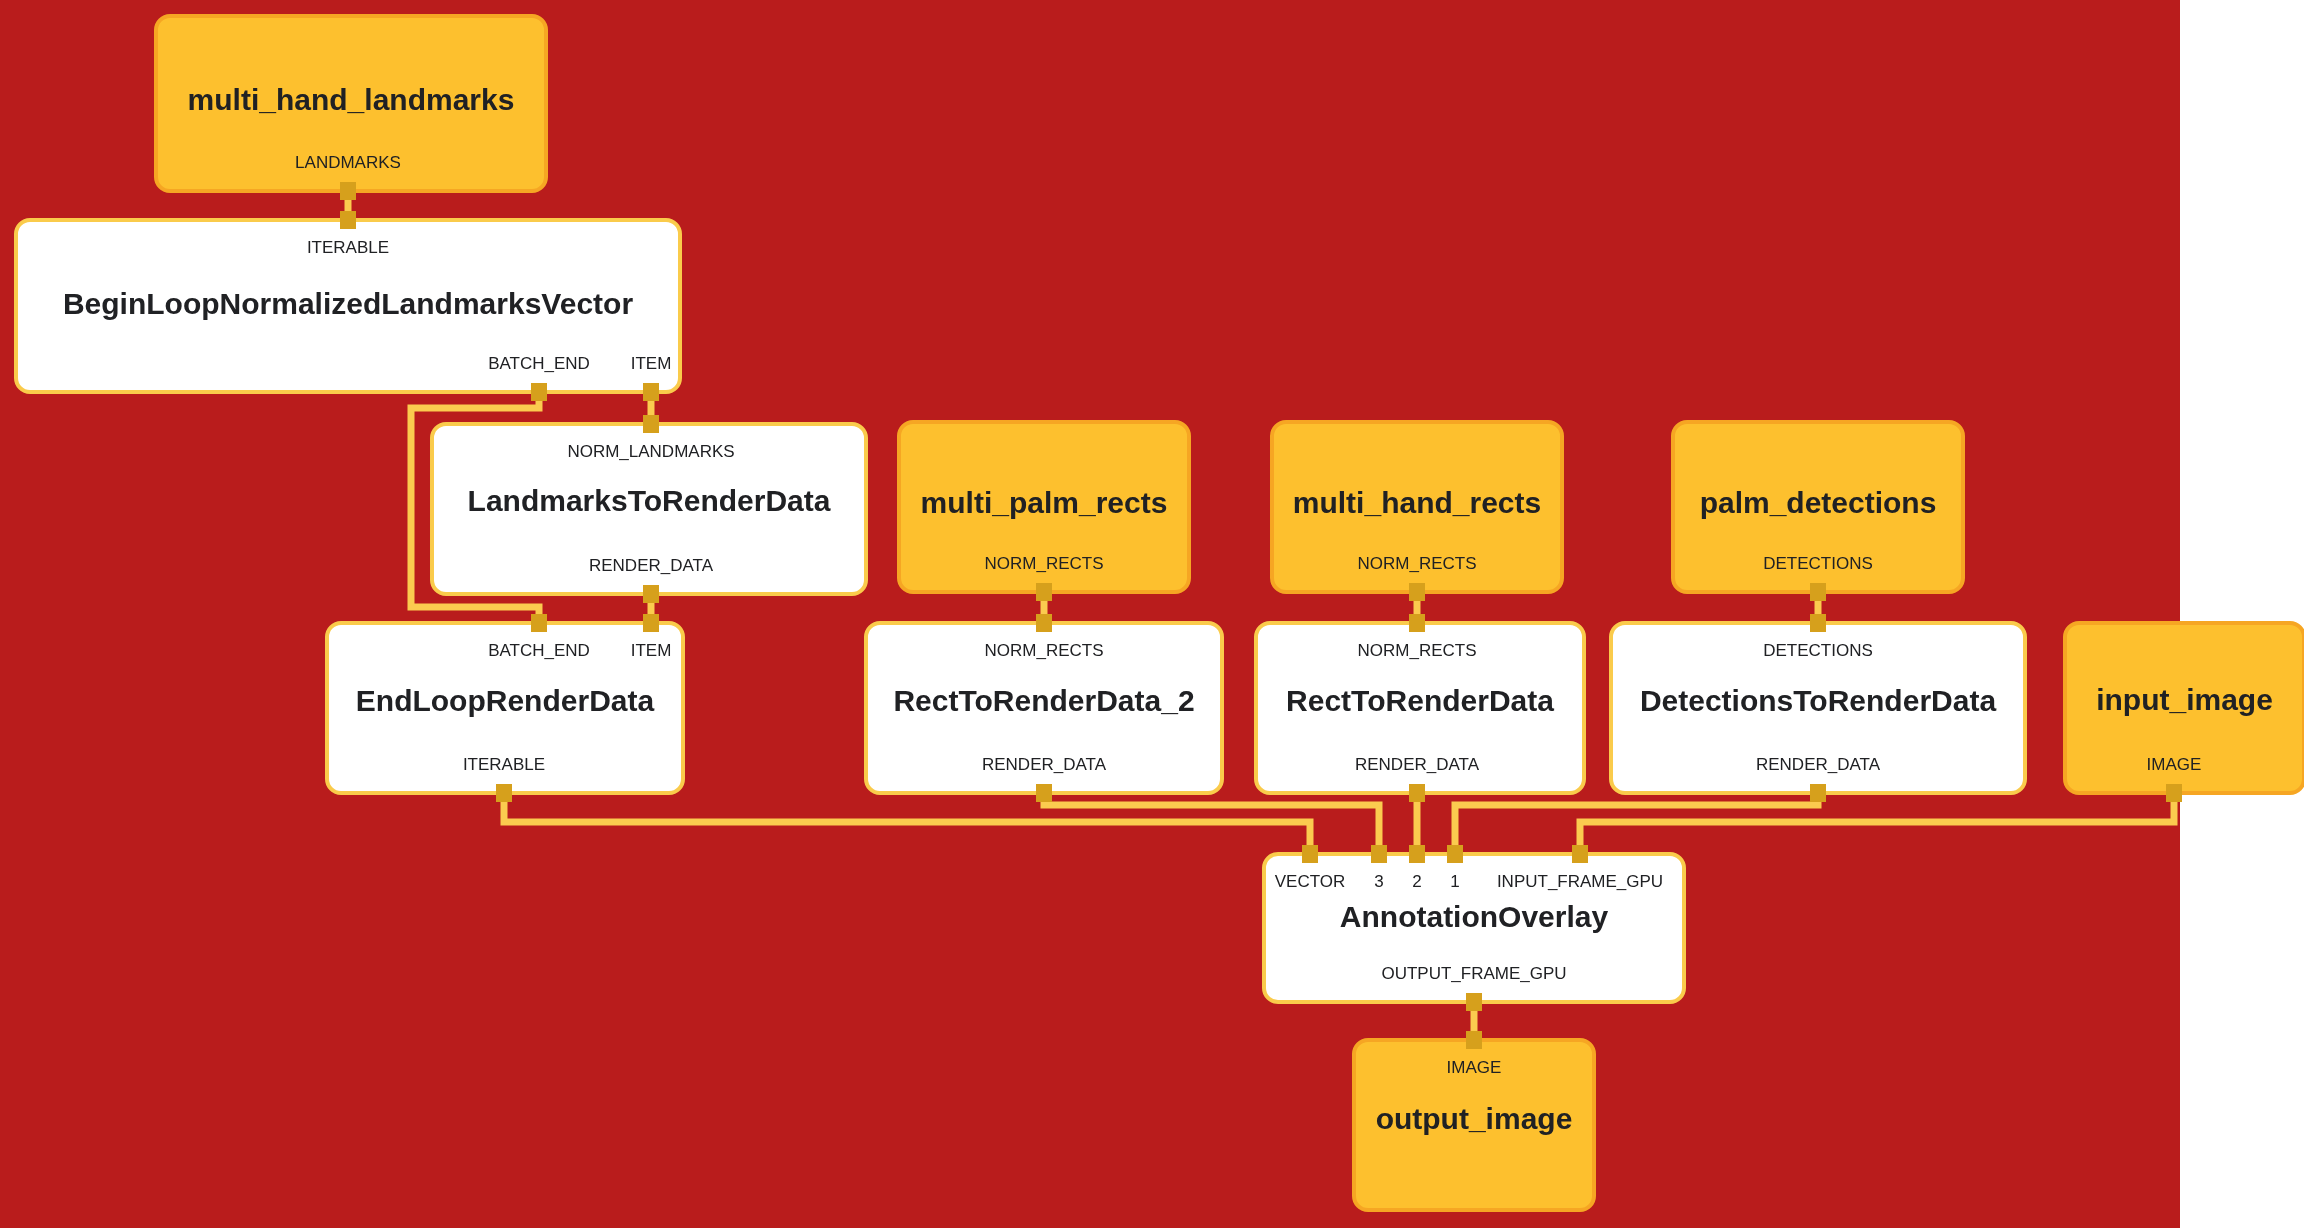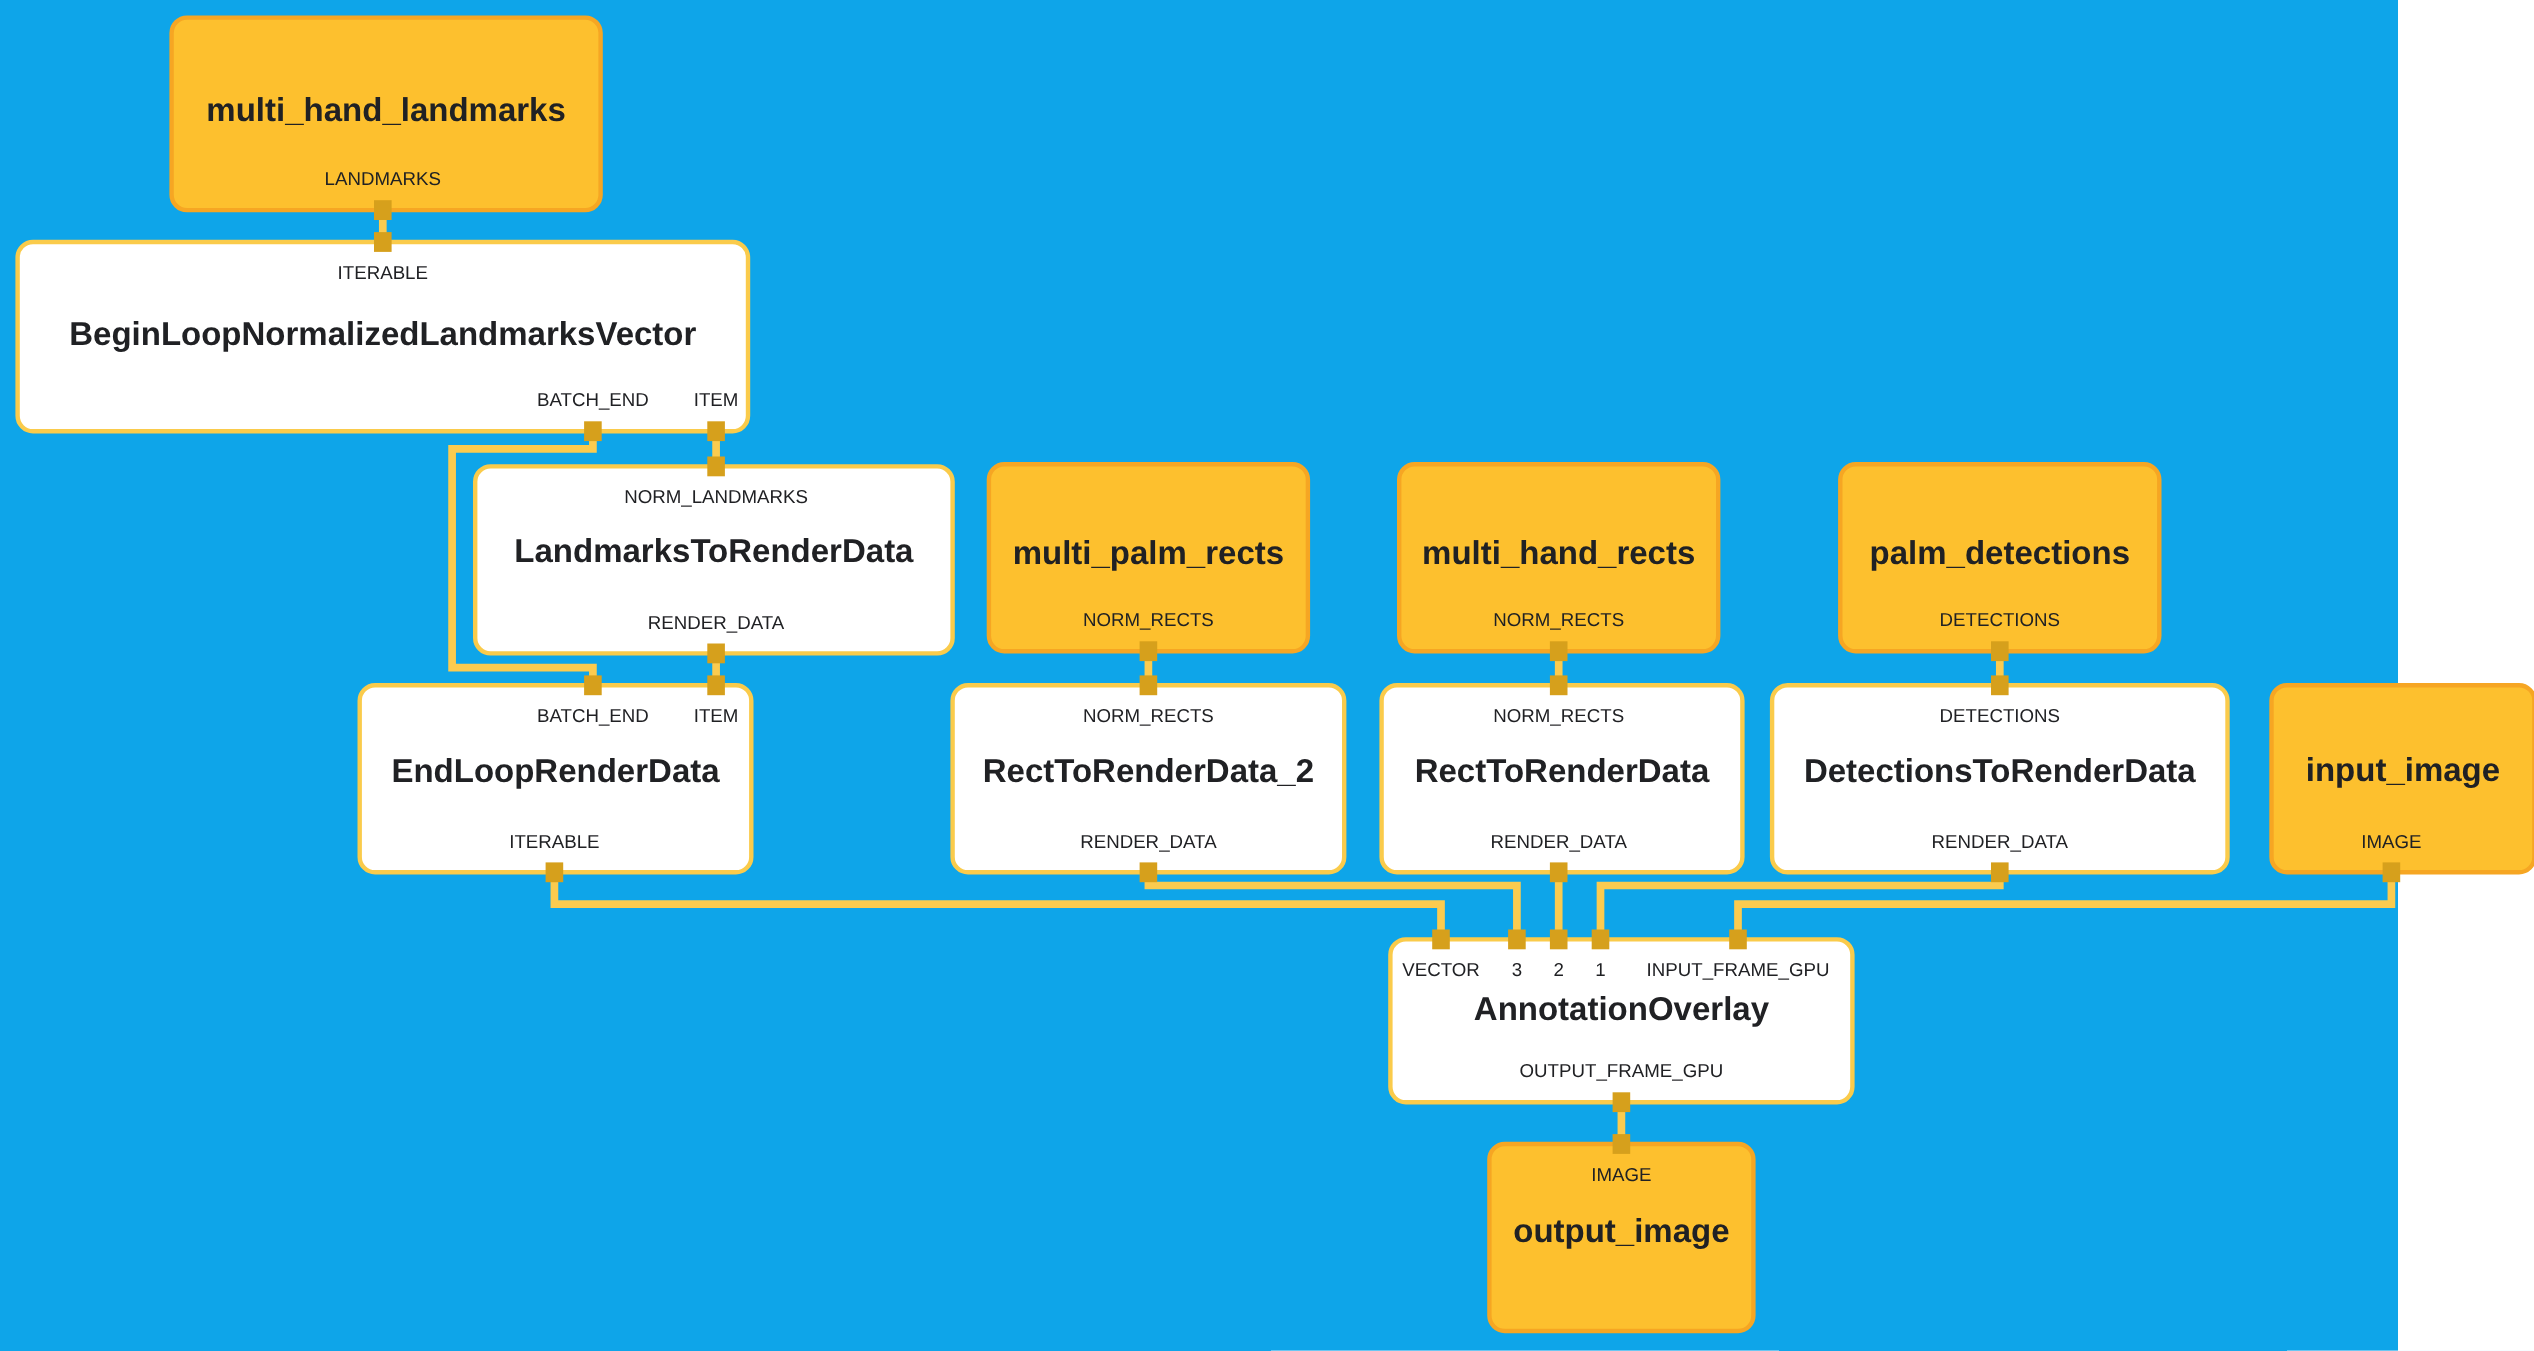--- a/index.html
+++ b/index.html
@@ -10,21 +10,21 @@
   body {
     width: 2304px;
     height: 1228px;
     font-family: "Liberation Sans", sans-serif;
     overflow: hidden;
   }
   #graph-root {
     position: relative;
     width: 2180px;
     height: 1228px;
-    background: #0ea5e9;
+    background: #b91c1c;
   }
   svg#graph-canvas {
     position: absolute;
     top: 0;
     left: 0;
     width: 2304px;
     height: 1228px;
     display: block;
   }
   .node-title {

